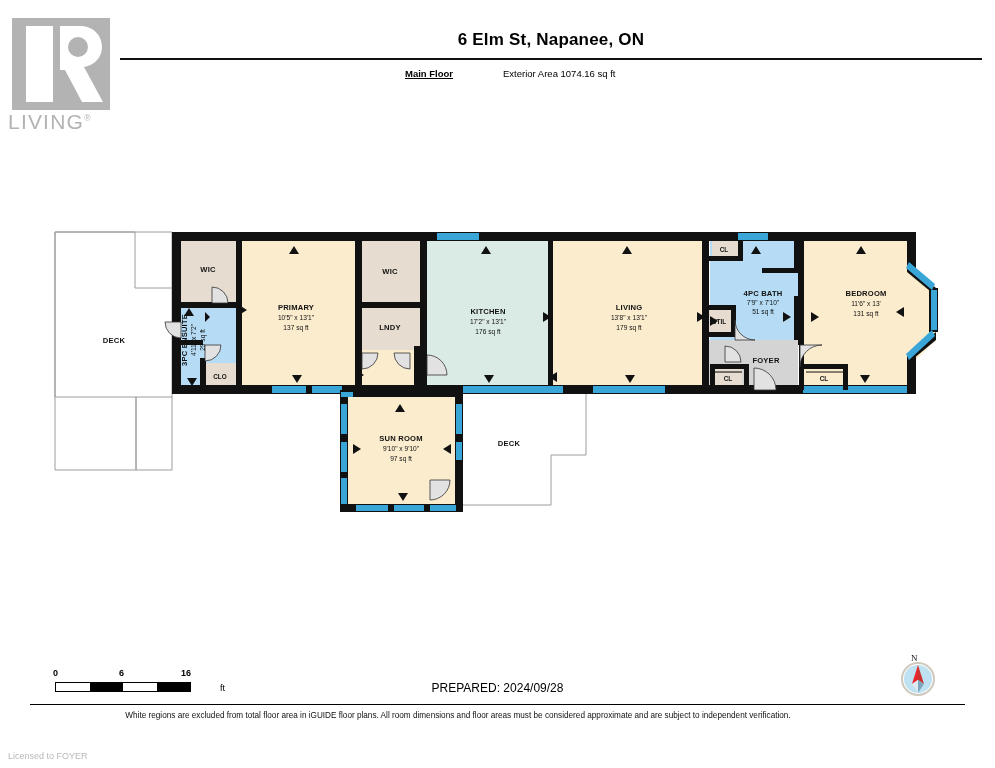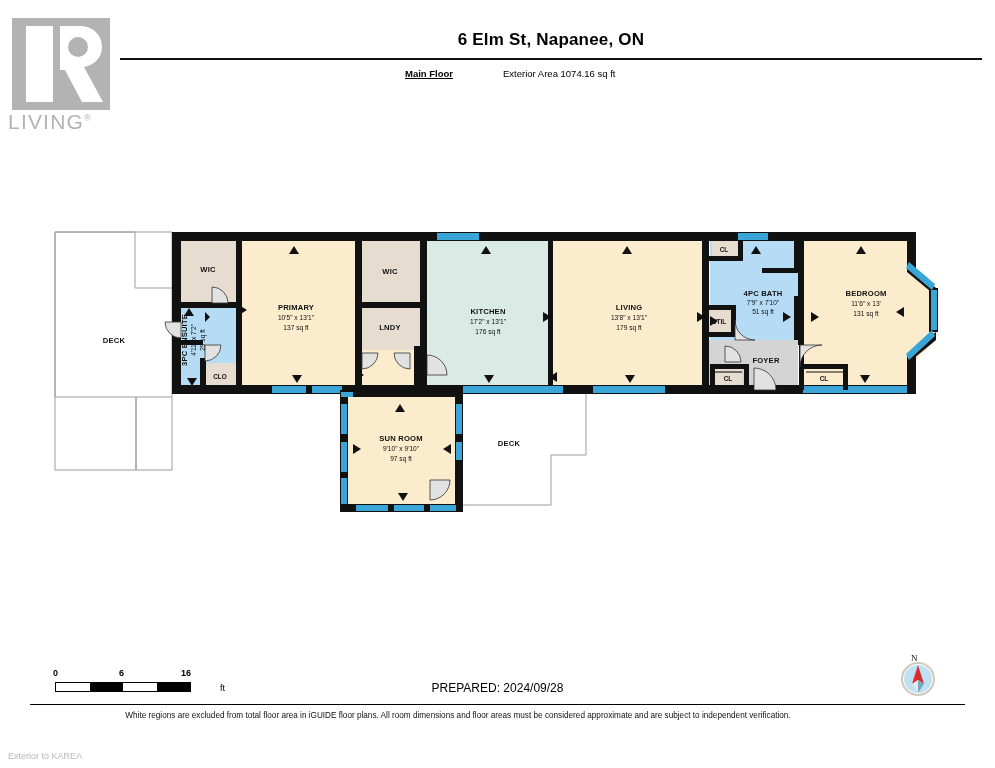--- a/index.html
+++ b/index.html
@@ -348,15 +348,15 @@
       <polygon points="22,15 16,34 22,30" fill="#e8262b"></polygon>
       <polygon points="22,15 28,34 22,30" fill="#c8332f"></polygon>
       <polygon points="22,43 16,34 22,30" fill="#dfe9ef"></polygon>
       <polygon points="22,43 28,34 22,30" fill="#7aa7bd"></polygon>
     </svg>
   </div>
 
   <div id="disclaimer-rule"></div>
   <div id="disclaimer">White regions are excluded from total floor area in iGUIDE floor plans. All room dimensions and floor areas must be considered approximate and are subject to independent verification.</div>
 
-  <div id="licensed">Exterior to KAREA</div>
+  <div id="licensed">Licensed to FOYER</div>
 
 </div>
 
 </body></html>

